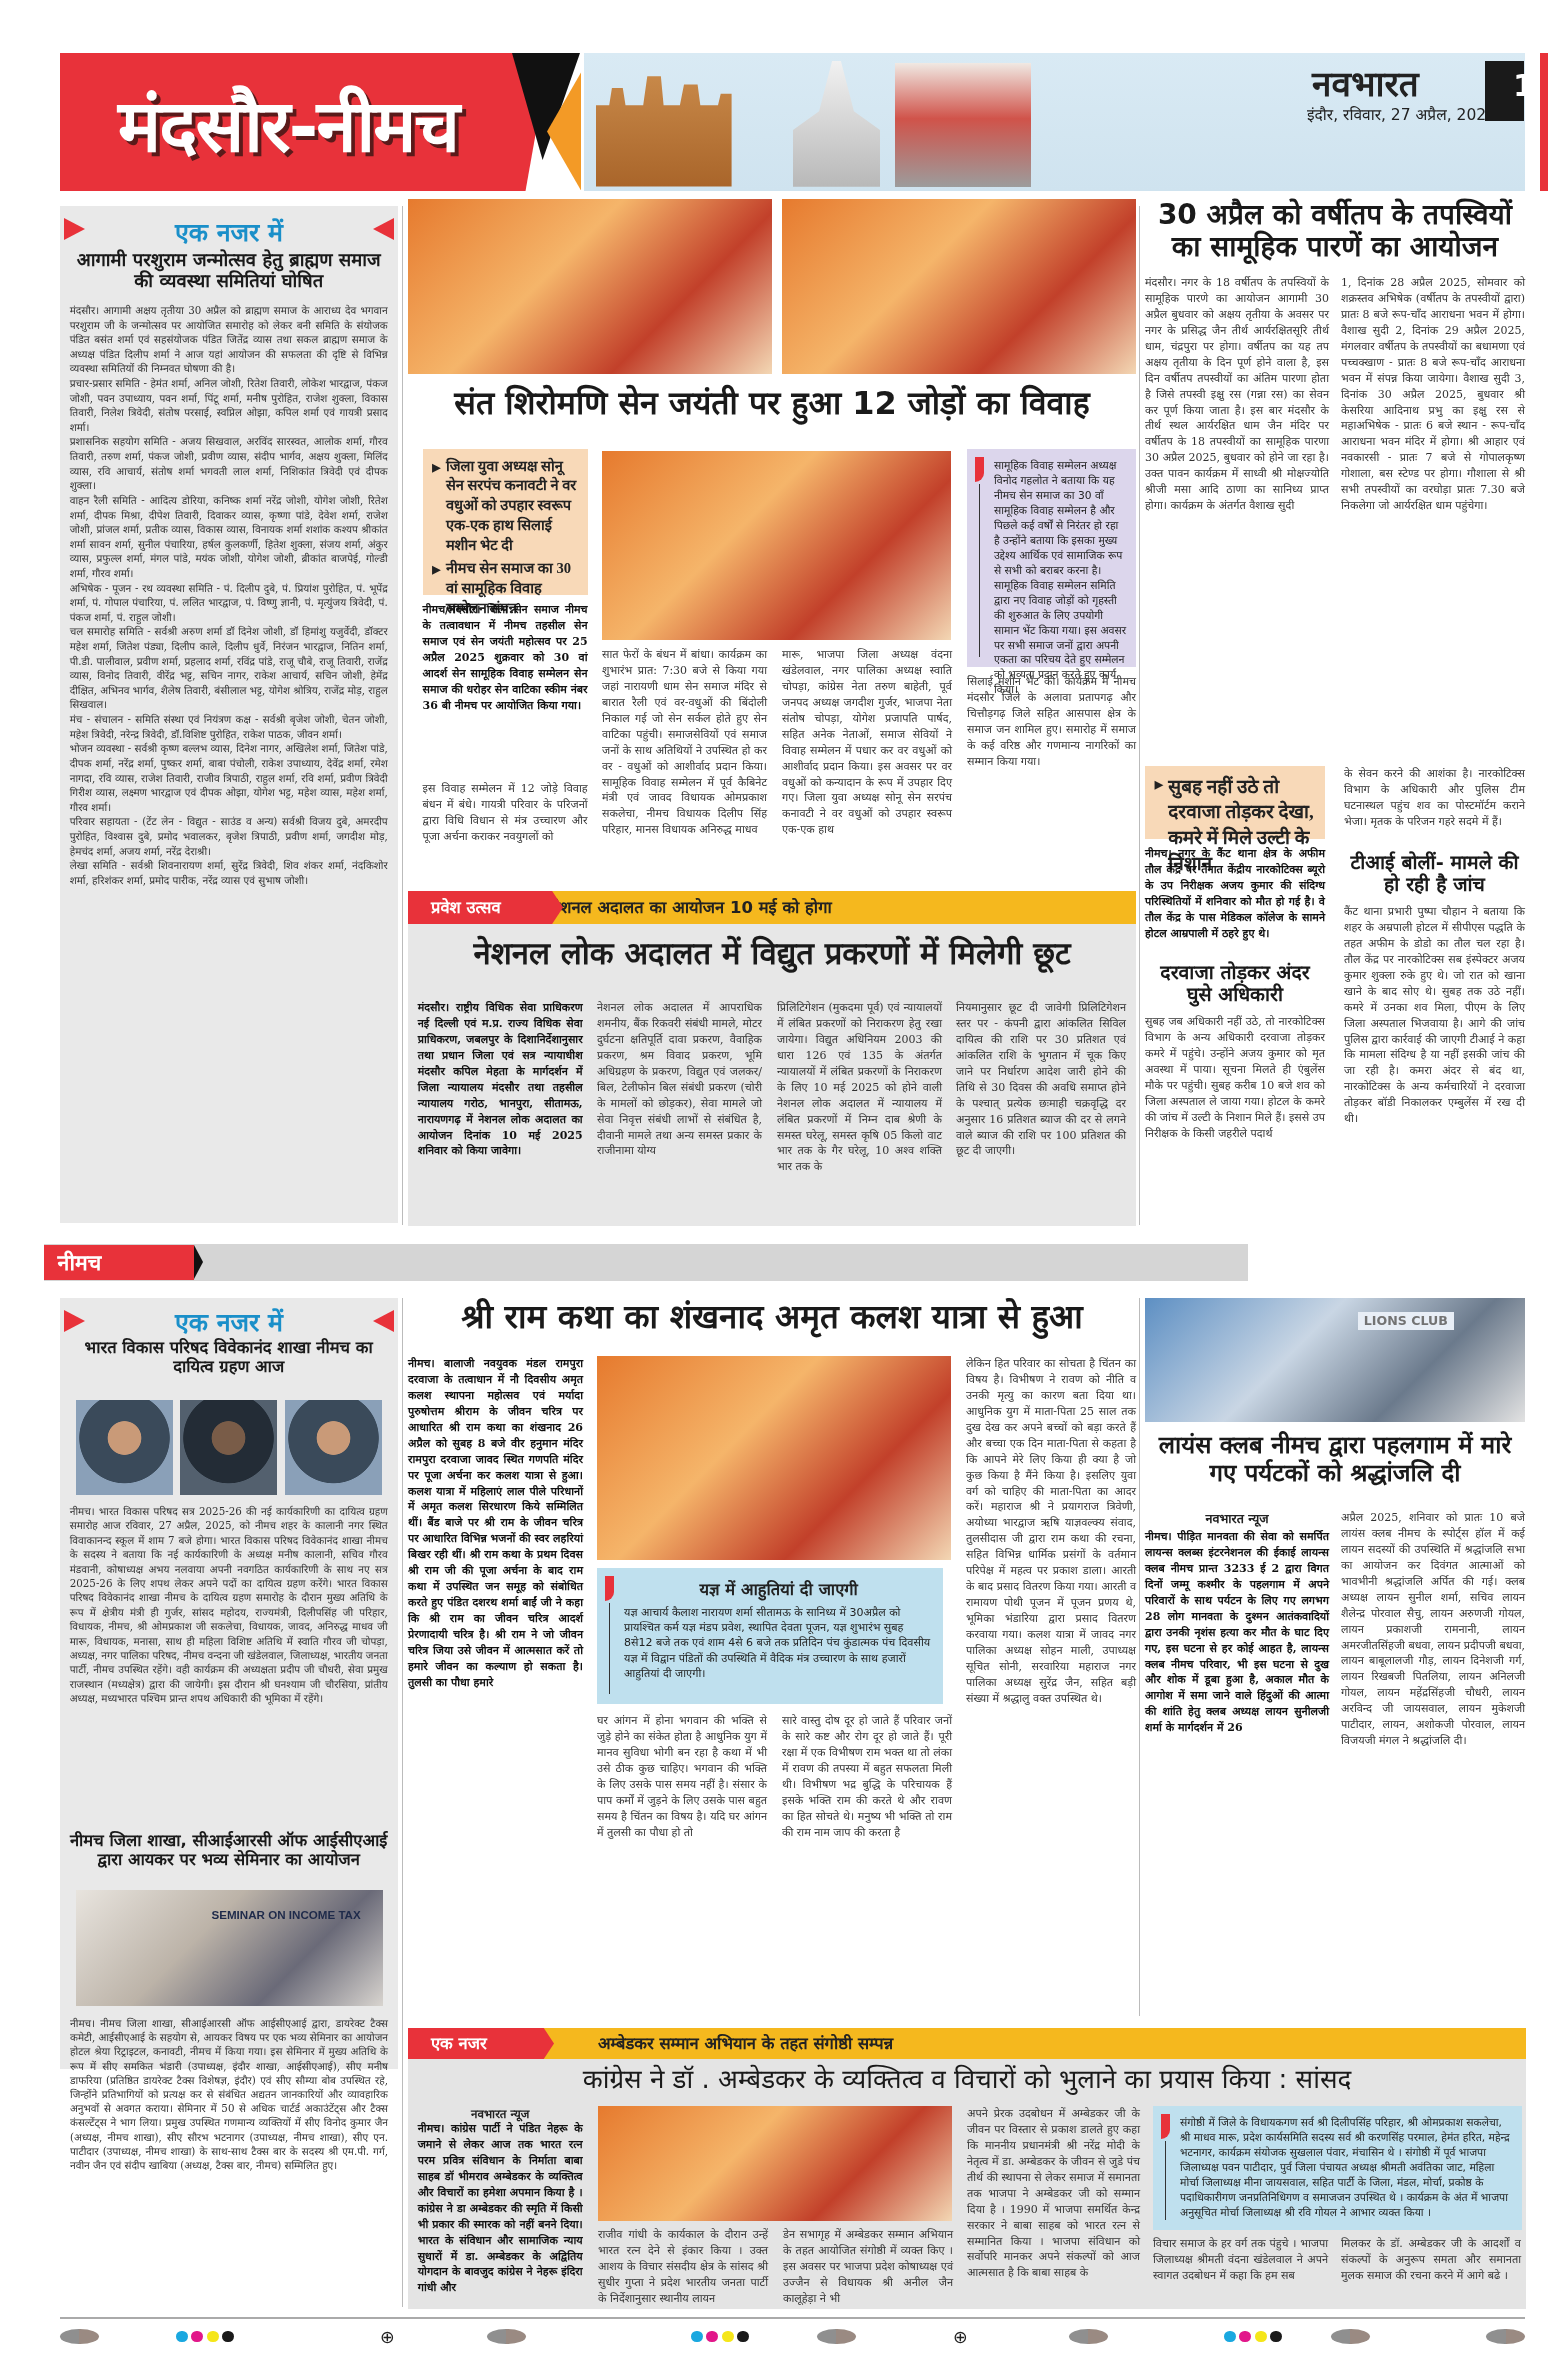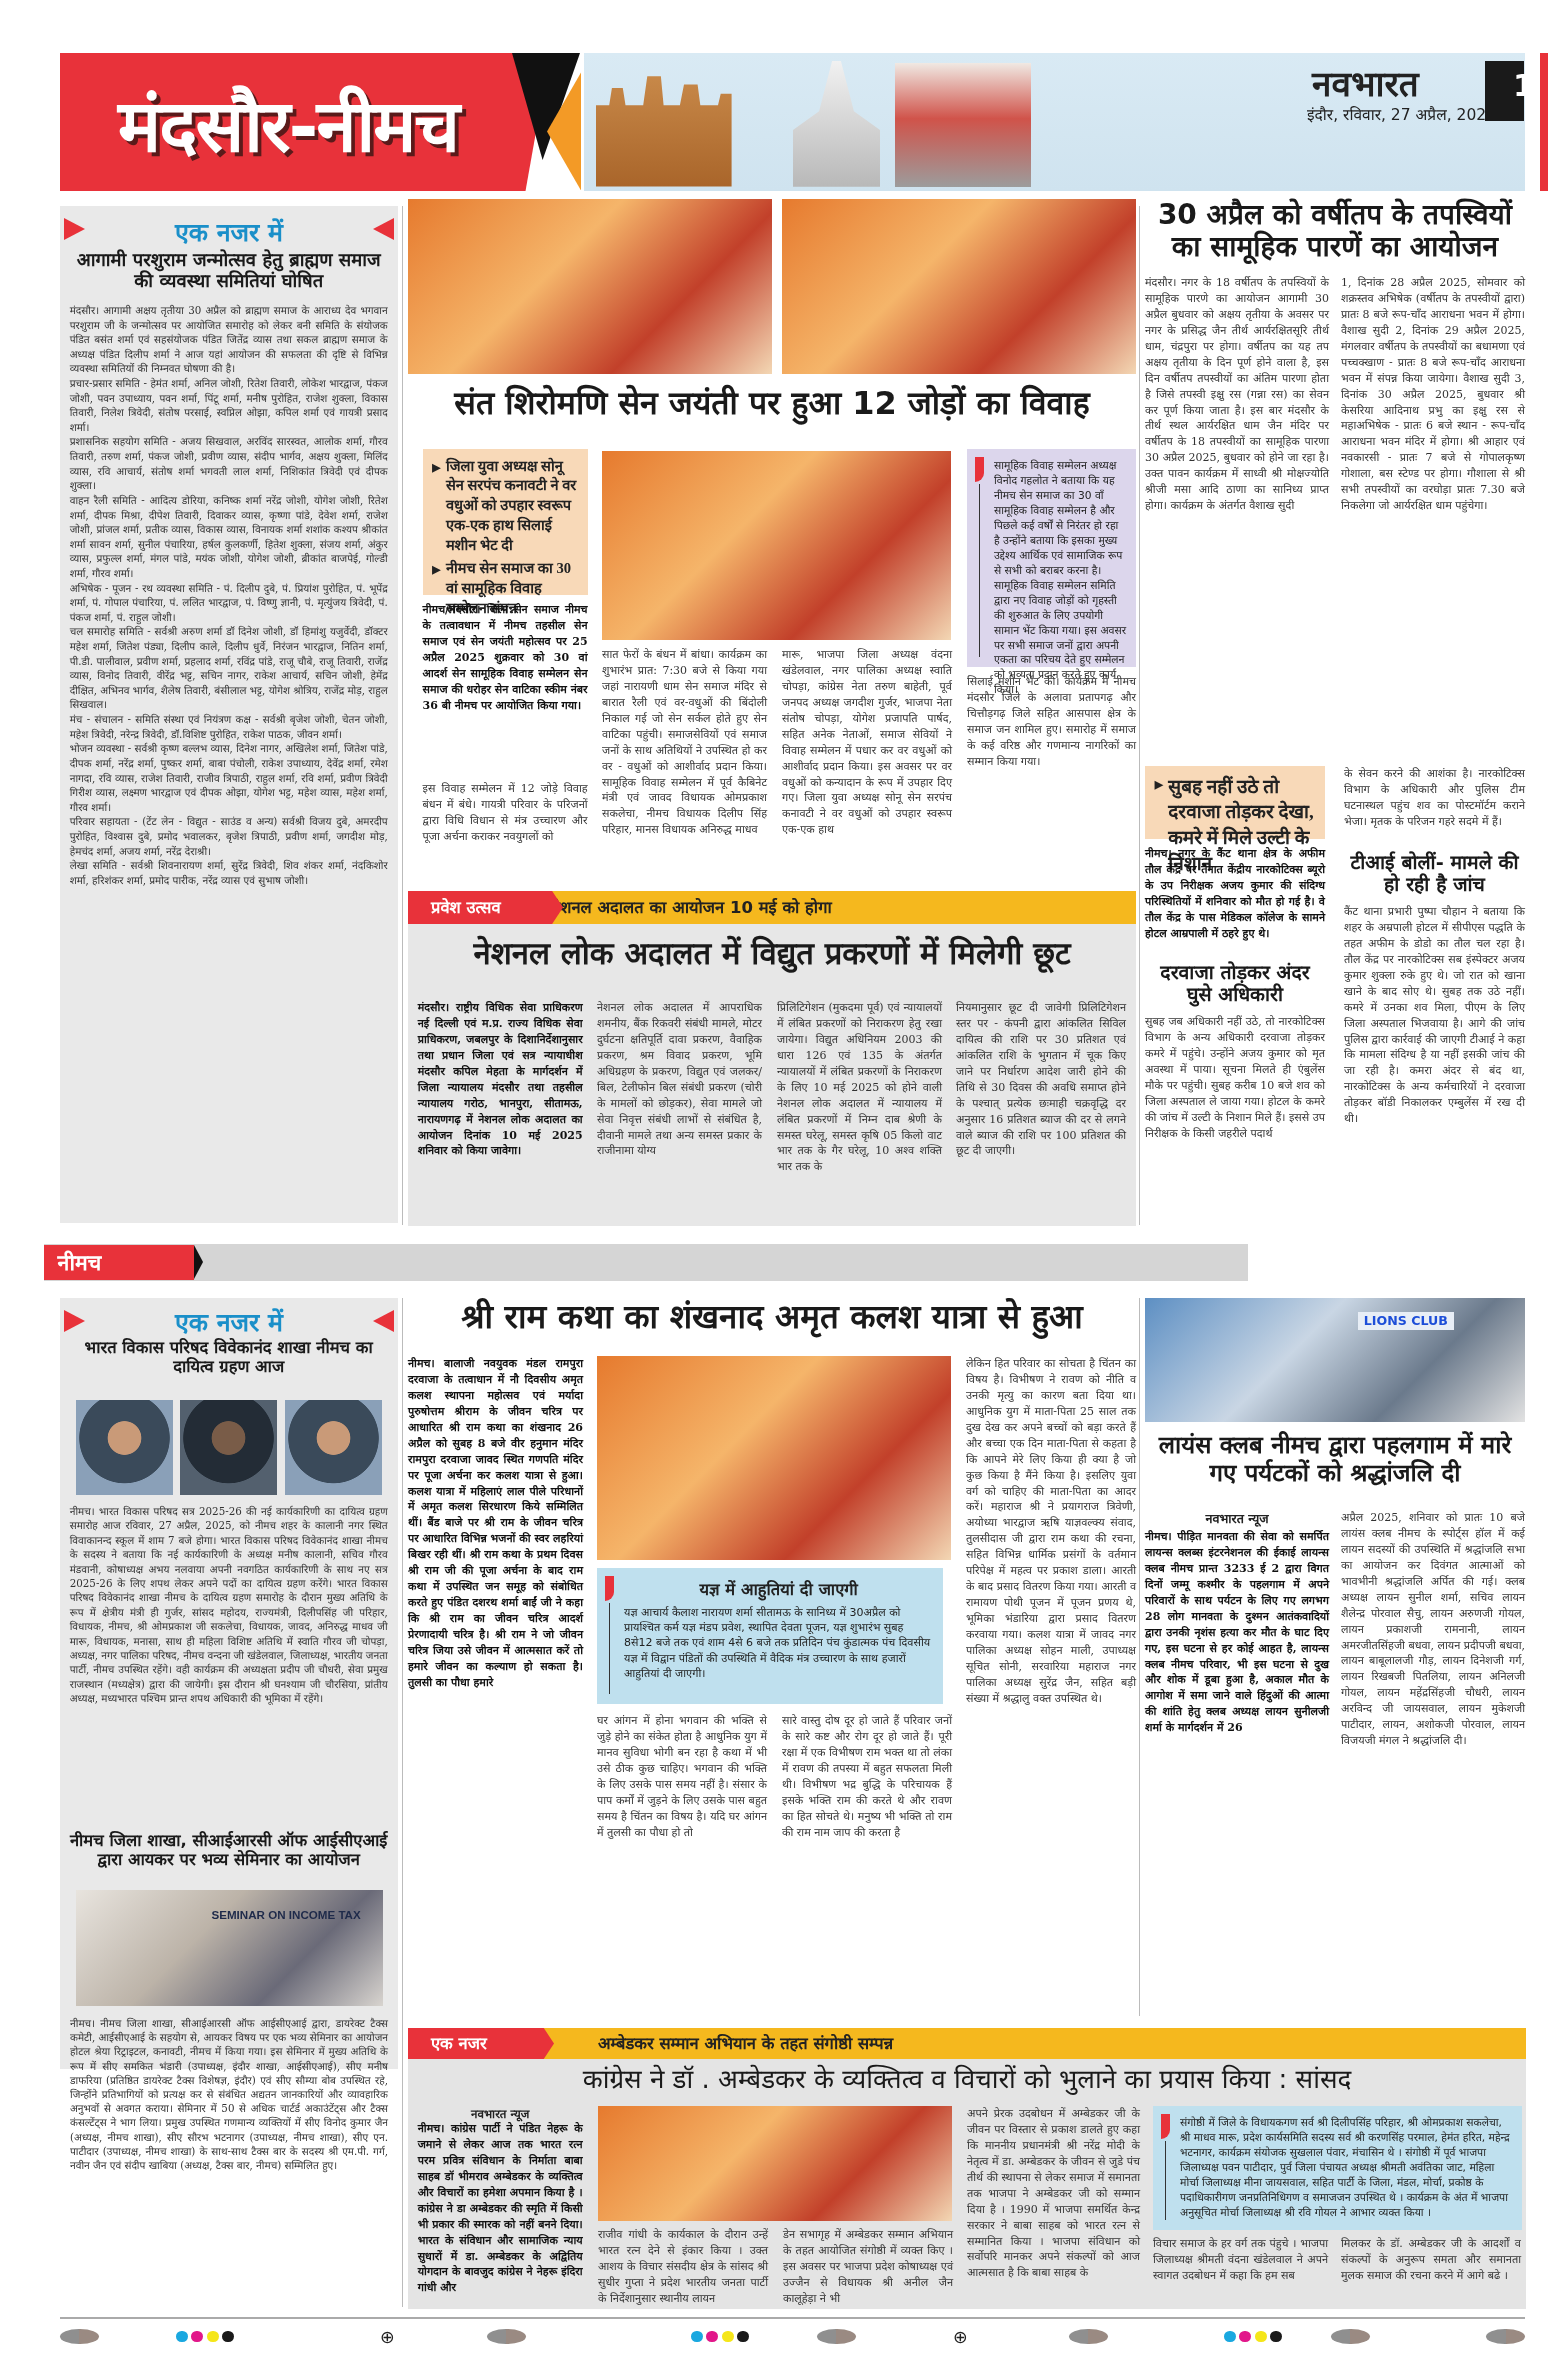--- a/index.html
+++ b/index.html
@@ -174,21 +174,21 @@
     <div style="font-weight:bold; font-size:16.5px; text-align:center; margin-bottom:3.9px;">यज्ञ में आहुतियां दी जाएगी</div>
     <div style="font-size:11px;">यज्ञ आचार्य कैलाश नारायण शर्मा सीतामऊ के सानिध्य में 30अप्रैल को प्रायश्चित कर्म यज्ञ मंडप प्रवेश, स्थापित देवता पूजन, यज्ञ शुभारंभ सुबह 8से12 बजे तक एवं शाम 4से 6 बजे तक प्रतिदिन पंच कुंडात्मक पंच दिवसीय यज्ञ में विद्वान पंडितों की उपस्थिति में वैदिक मंत्र उच्चारण के साथ हजारों आहुतियां दी जाएगी।</div>
   </div>
   <div class="abs body" style="left:374px; top:415px; width:170px;">सारे वास्तु दोष दूर हो जाते हैं परिवार जनों के सारे कष्ट और रोग दूर हो जाते हैं। पूरी रक्षा में एक विभीषण राम भक्त था तो लंका में रावण की तपस्या में बहुत सफलता मिली थी। विभीषण भद्र बुद्धि के परिचायक हैं इसके भक्ति राम की करते थे और रावण का हित सोचते थे। मनुष्य भी भक्ति तो राम की राम नाम जाप की करता है</div>
   <div class="abs body" style="left:189px; top:415px; width:170px;">घर आंगन में होना भगवान की भक्ति से जुड़े होने का संकेत होता है आधुनिक युग में मानव सुविधा भोगी बन रहा है कथा में भी उसे ठीक कुछ चाहिए। भगवान की भक्ति के लिए उसके पास समय नहीं है। संसार के पाप कर्मों में जुड़ने के लिए उसके पास बहुत समय है चिंतन का विषय है। यदि घर आंगन में तुलसी का पौधा हो तो</div>
   <div class="abs body" style="left:558px; top:58px; width:170px;">लेकिन हित परिवार का सोचता है चिंतन का विषय है। विभीषण ने रावण को नीति व उनकी मृत्यु का कारण बता दिया था। आधुनिक युग में माता-पिता 25 साल तक दुख देख कर अपने बच्चों को बड़ा करते हैं और बच्चा एक दिन माता-पिता से कहता है कि आपने मेरे लिए किया ही क्या है जो कुछ किया है मैंने किया है। इसलिए युवा वर्ग को चाहिए की माता-पिता का आदर करें। महाराज श्री ने प्रयागराज त्रिवेणी, अयोध्या भारद्वाज ऋषि याज्ञवल्क्य संवाद, तुलसीदास जी द्वारा राम कथा की रचना, सहित विभिन्न धार्मिक प्रसंगों के वर्तमान परिपेक्ष में महत्व पर प्रकाश डाला। आरती के बाद प्रसाद वितरण किया गया। आरती व रामायण पोथी पूजन में पूजन प्रणय थे, भूमिका भंडारिया द्वारा प्रसाद वितरण करवाया गया। कलश यात्रा में जावद नगर पालिका अध्यक्ष सोहन माली, उपाध्यक्ष सूचित सोनी, सरवारिया महाराज नगर पालिका अध्यक्ष सुरेंद्र जैन, सहित बड़ी संख्या में श्रद्धालु वक्त उपस्थित थे।</div>
 </div>
 
 <div class="abs" style="left:1145px; top:1298px; width:380px; height:718px;">
   <div class="abs photo blue" style="left:0; top:0; width:380px; height:124px;">
-    <div class="abs" style="left:213px; top:13.6px; font-size:12.6px; font-weight:bold; color:#1d4ed8; background:#e8eef6; padding:1.9px 5.8px;">LIONS CLUB</div>
+    <div class="abs" style="left:213px; top:13.6px; font-size:12.6px; font-weight:bold; color:#737373; background:#e8eef6; padding:1.9px 5.8px;">LIONS CLUB</div>
   </div>
   <div class="abs hl" style="left:0; top:134px; width:380px; font-size:24px;">लायंस क्लब नीमच द्वारा पहलगाम में मारे गए पर्यटकों को श्रद्धांजलि दी</div>
   <div class="abs" style="left:0; top:212px; width:184px; text-align:center; font-weight:bold; font-size:12.6px;">नवभारत न्यूज</div>
   <div class="abs body" style="left:0; top:231px; width:184px; font-weight:bold; color:#111;">नीमच। पीड़ित मानवता की सेवा को समर्पित लायन्स क्लब्स इंटरनेशनल की ईकाई लायन्स क्लब नीमच प्रान्त 3233 ई 2 द्वारा विगत दिनों जम्मू कश्मीर के पहलगाम में अपने परिवारों के साथ पर्यटन के लिए गए लगभग 28 लोग मानवता के दुश्मन आतंकवादियों द्वारा उनकी नृशंस हत्या कर मौत के घाट दिए गए, इस घटना से हर कोई आहत है, लायन्स क्लब नीमच परिवार, भी इस घटना से दुख और शोक में डूबा हुआ है, अकाल मौत के आगोश में समा जाने वाले हिंदुओं की आत्मा की शांति हेतु क्लब अध्यक्ष लायन सुनीलजी शर्मा के मार्गदर्शन में 26</div>
   <div class="abs body" style="left:196px; top:212px; width:184px;">अप्रैल 2025, शनिवार को प्रातः 10 बजे लायंस क्लब नीमच के स्पोर्ट्स हॉल में कई लायन सदस्यों की उपस्थिति में श्रद्धांजलि सभा का आयोजन कर दिवंगत आत्माओं को भावभीनी श्रद्धांजलि अर्पित की गई। क्लब अध्यक्ष लायन सुनील शर्मा, सचिव लायन शैलेन्द्र पोरवाल सैचु, लायन अरुणजी गोयल, लायन प्रकाशजी रामनानी, लायन अमरजीतसिंहजी बधवा, लायन प्रदीपजी बधवा, लायन बाबूलालजी गौड़, लायन दिनेशजी गर्ग, लायन रिखबजी पितलिया, लायन अनिलजी गोयल, लायन महेंद्रसिंहजी चौधरी, लायन अरविन्द जी जायसवाल, लायन मुकेशजी पाटीदार, लायन, अशोकजी पोरवाल, लायन विजयजी मंगल ने श्रद्धांजलि दी।</div>
 </div>
 
 <div class="abs" style="left:408px; top:2028px; width:1118px; height:281px;">
   <div class="abs tagbar-yellow" style="left:0; top:0; width:1118px; height:31px; line-height:31px;">
     <span style="margin-left:165px;">अम्बेडकर सम्मान अभियान के तहत संगोष्ठी सम्पन्न</span>

